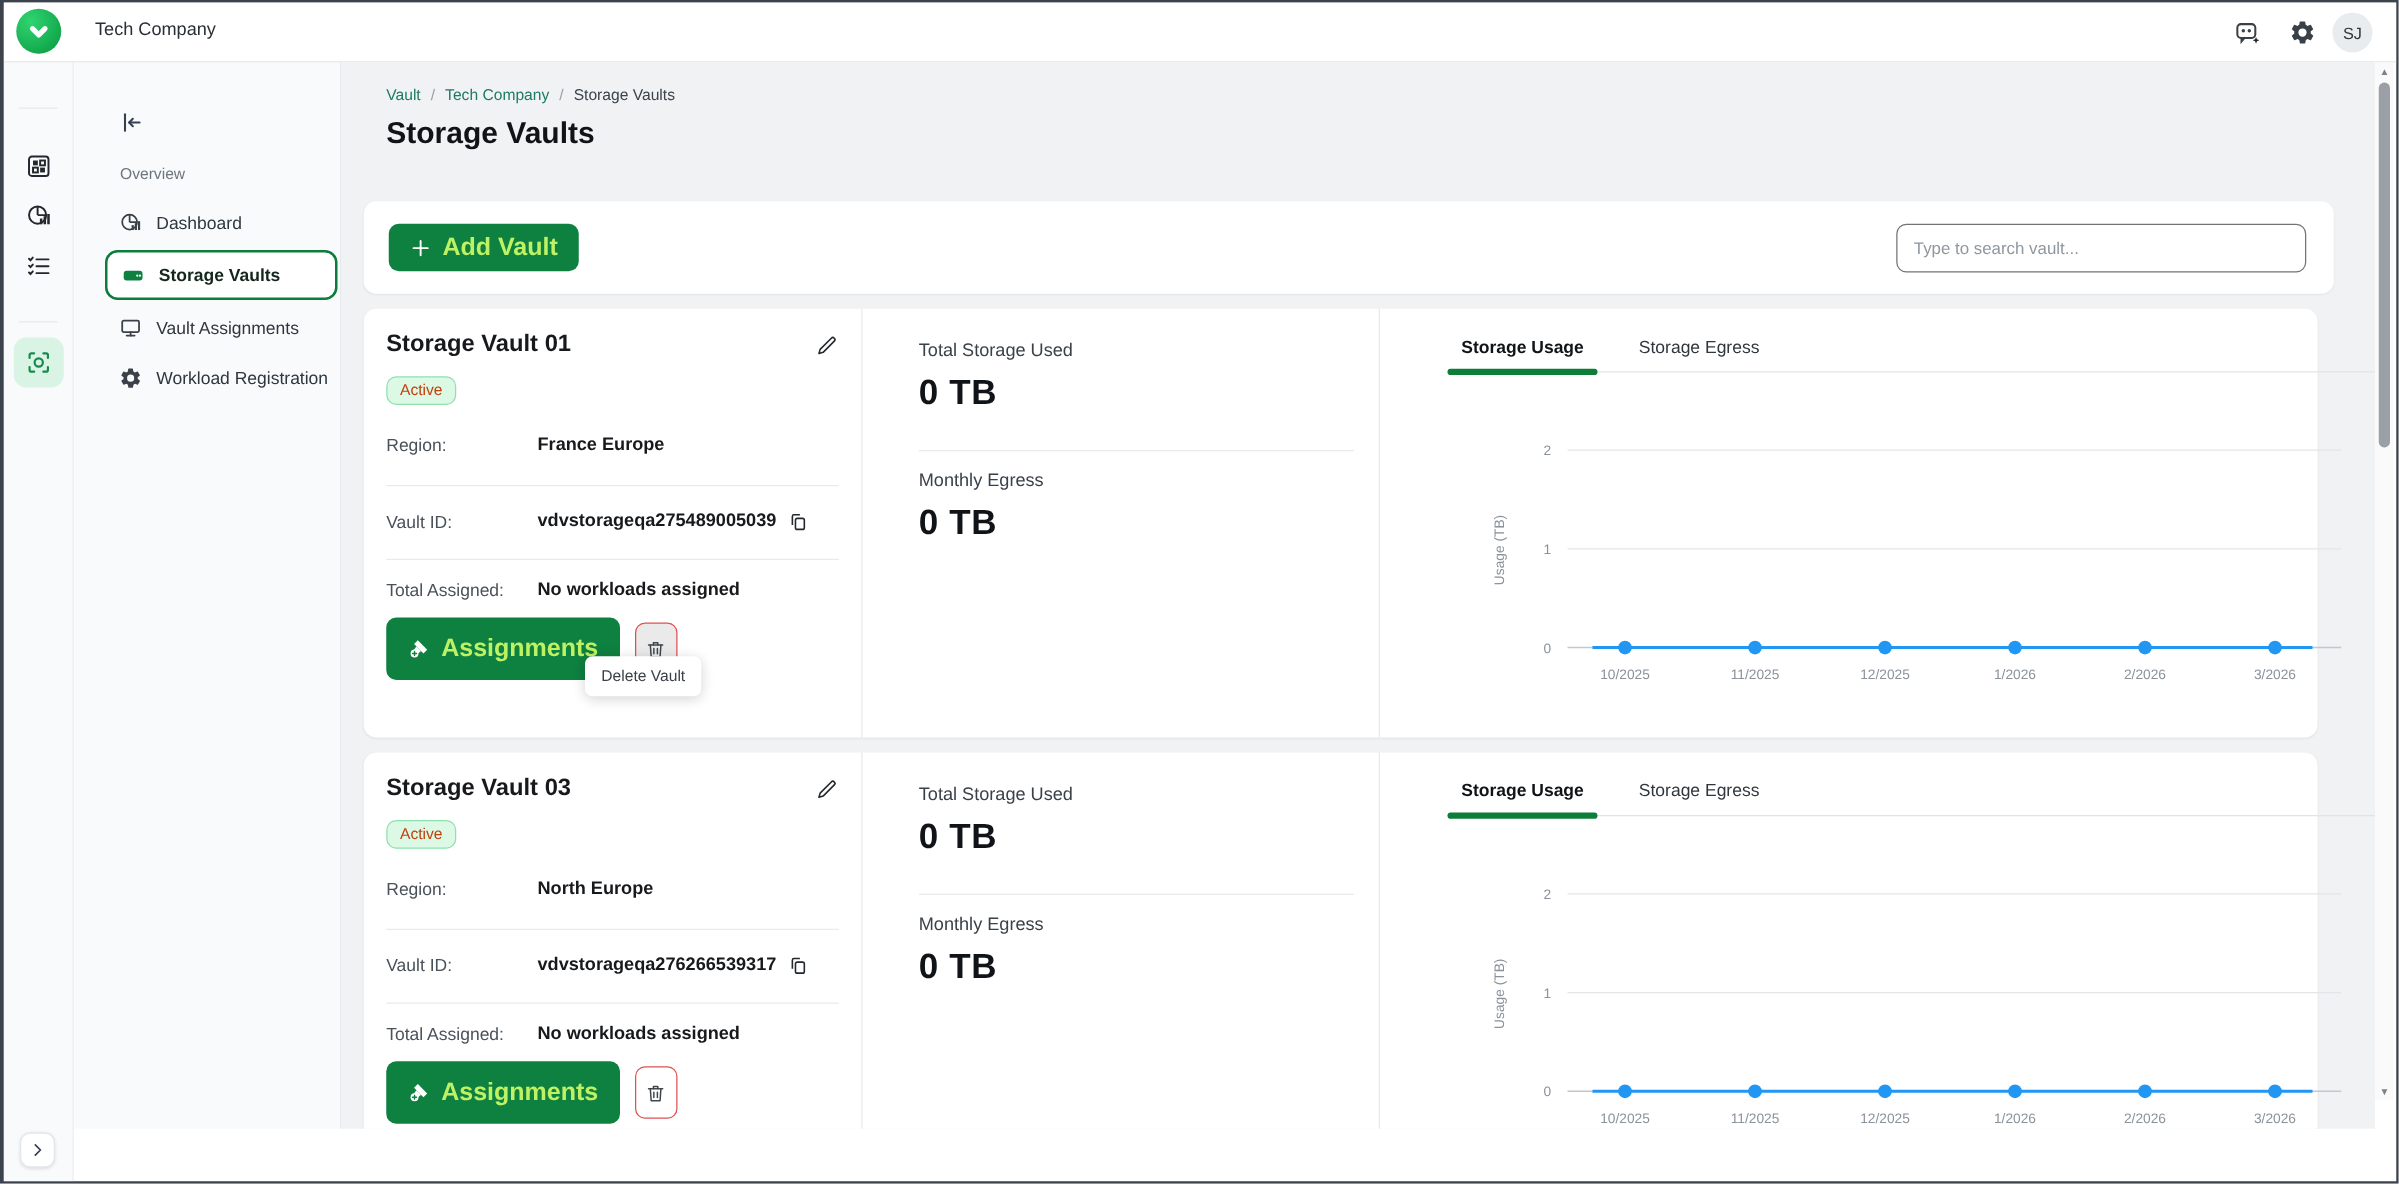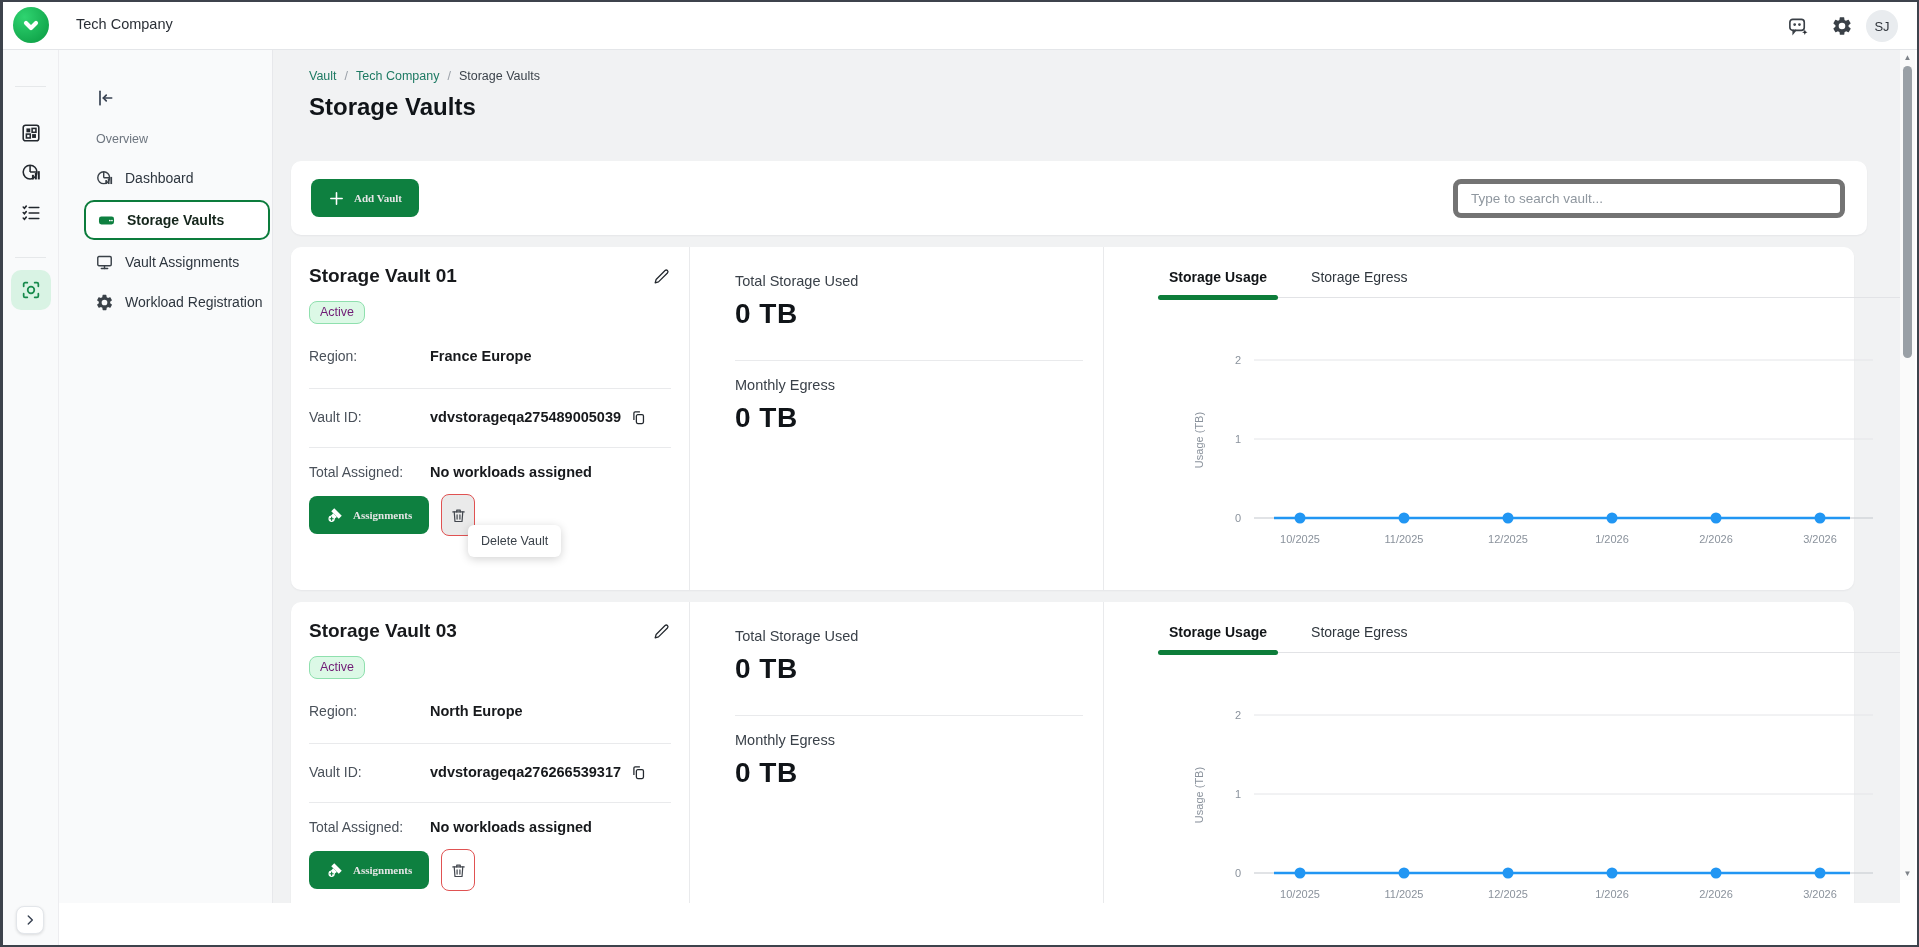--- a/index.html
+++ b/index.html
@@ -53,44 +53,44 @@
              overflow:hidden; }
   .breadcrumb { margin:19px 0 0 36px; font-size:12.5px; display:flex; gap:8px; align-items:center; }
   .crumb-link { color:#1e7a63; cursor:pointer; }
   .crumb-sep { color:#9aa0a8; }
   .crumb-current { color:#3c434b; }
   .page-title { margin:10px 0 0 36px; font-size:24px; font-weight:bold; color:#101418; }
 
   .toolbar { margin:40px 33px 0 18px; height:74px; background:#fff; border-radius:10px;
              box-shadow:0 1px 2px rgba(16,24,40,.05); display:flex; align-items:center;
              justify-content:space-between; padding:0 22px 0 20px; }
-  .btn-green { background:#0e8040; color:#e5e5e5; border:none; border-radius:8px; height:38px;
-               display:flex; align-items:center; gap:9px; padding:0 17px; font-size:11px;
-               font-weight:bold; cursor:pointer; font-family:Liberation Serif, serif; }
-  .vault-search { width:392px; height:39px; border:5px solid #737373; border-radius:8px; padding:0 13px;
+  .btn-green { background:#0e8040; color:#bef264; border:none; border-radius:8px; height:38px;
+               display:flex; align-items:center; gap:9px; padding:0 17px; font-size:20px;
+               font-weight:bold; cursor:pointer; font-family:Liberation Sans, sans-serif; }
+  .vault-search { width:328px; height:39px; border:1px solid #737373; border-radius:8px; padding:0 13px;
                   font-size:13.5px; color:#333; outline:none; font-family:"Liberation Sans", sans-serif; }
   .vault-search::placeholder { color:#8f979f; }
 
   
   .vault-card { margin:12px 46px 12px 18px; height:343px; background:#fff; border-radius:10px;
                 box-shadow:0 1px 2px rgba(16,24,40,.05); display:grid;
                 grid-template-columns:399px 385px 1fr;gap:29px; }
   .vc-col1 { border-right:1px solid #e9eaec; padding:18px 18px 0 18px; position:relative; }
   .vc-title-row { display:flex; align-items:flex-start; justify-content:space-between; }
   .vc-title { font-size:19px; font-weight:bold; color:#17191c; }
   .edit-btn { cursor:pointer; margin-top:2px; }
   .badge { display:inline-block; margin-top:14px; padding:3px 10px 4px 10px; background:#dcf9e6;
-           border:1px solid #8fe0ae; border-radius:8px; font-size:12.5px; color:#701a75; }
+           border:1px solid #8fe0ae; border-radius:8px; font-size:12.5px; color:#c2410c; }
   .info-row { display:flex; align-items:center; margin-top:0; height:20px; font-size:14px; }
   .info-label { width:121px; color:#4a515a; }
   .info-value { font-weight:bold; color:#17191c; font-size:14.5px; display:flex; align-items:center; gap:9px; }
   .copy-btn { cursor:pointer; display:flex; }
   .vc-div { border-top:1px solid #e9eaec; margin-right:0; }
   .vc-actions { display:flex; align-items:center; gap:12px; margin-top:12px; }
-  .btn-assign { height:38px; }
+  .btn-assign { height:50px; }
   .btn-del { width:34px; height:42px; border-radius:8px; border:1.5px solid #e05252; background:#fff;
              display:flex; align-items:center; justify-content:center; cursor:pointer; }
   .btn-del.hovered { background:#eaeaea; }
   .tooltip { position:absolute; left:177px; top:278px; background:#fff; border-radius:6px;
              box-shadow:0 2px 10px rgba(0,0,0,.18); padding:9px 13px; font-size:12.5px; color:#3a4149;
              white-space:nowrap; z-index:6; }
 
   .vc-col2 { border-right:1px solid #e9eaec; padding:26px 20px 0 16px; }
   .metric-label { font-size:14.5px; color:#3a4149; }
   .metric-value { font-size:28px; font-weight:bold; color:#101418; margin-top:9px; letter-spacing:.5px; }

